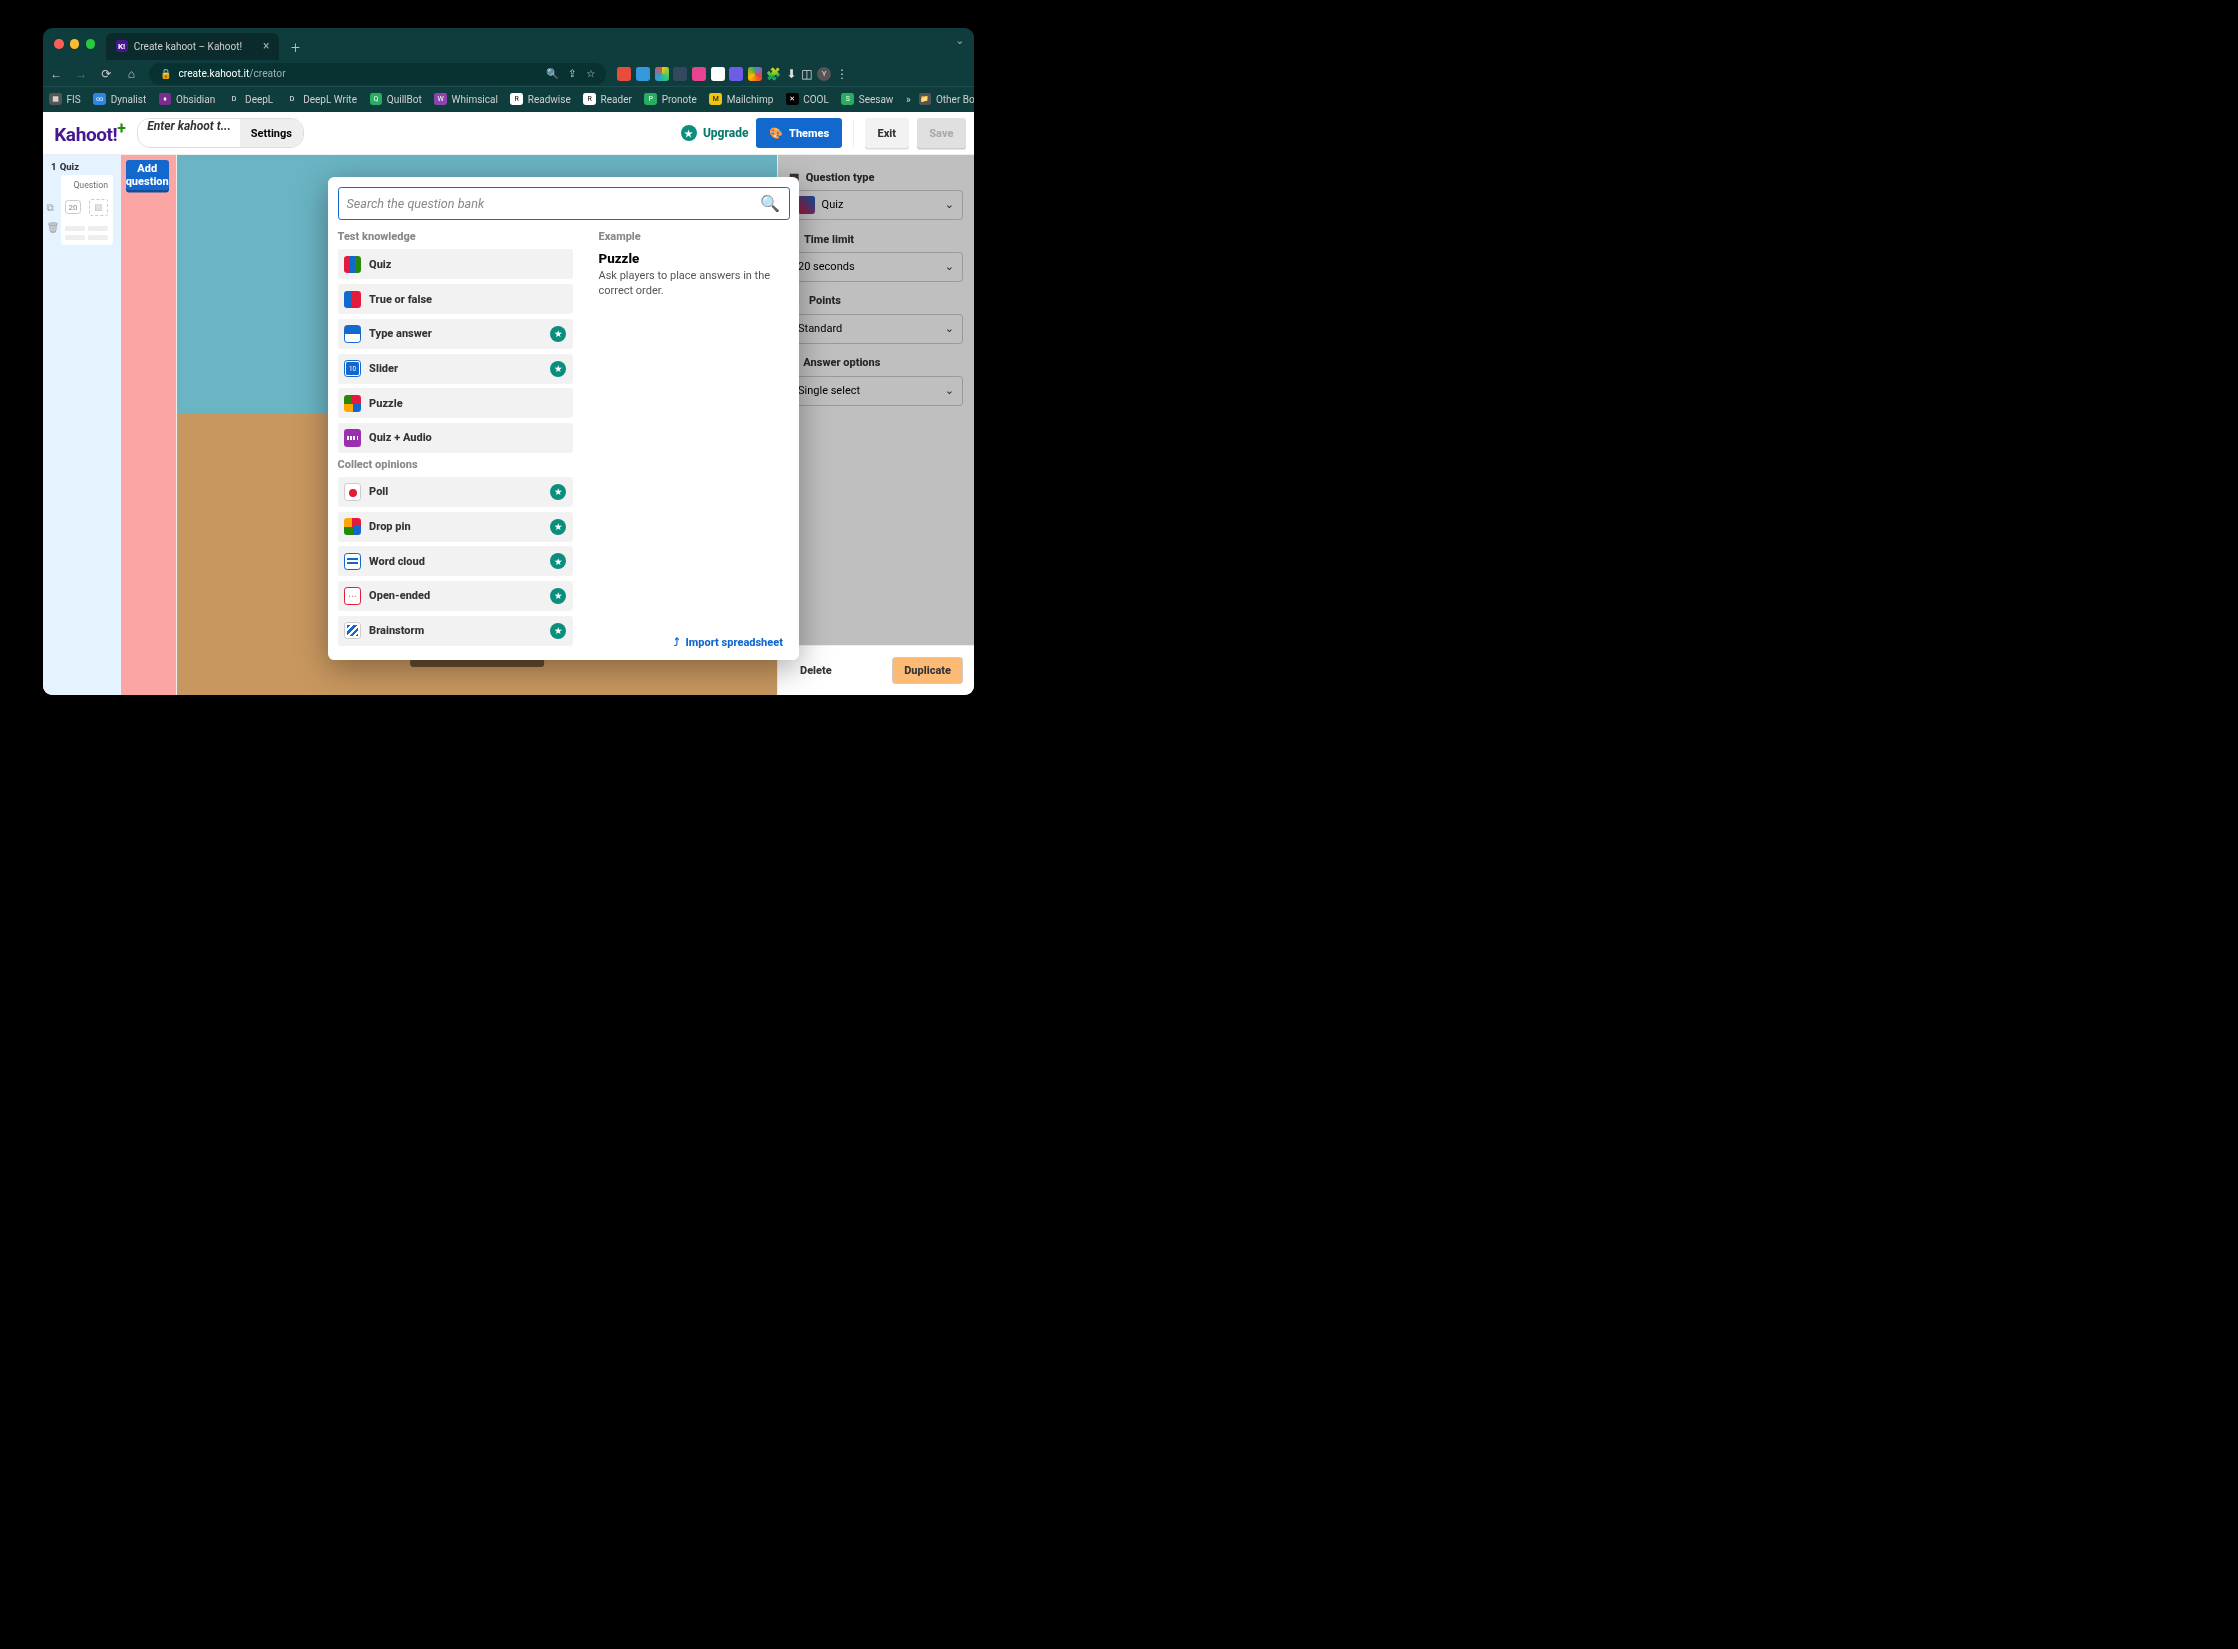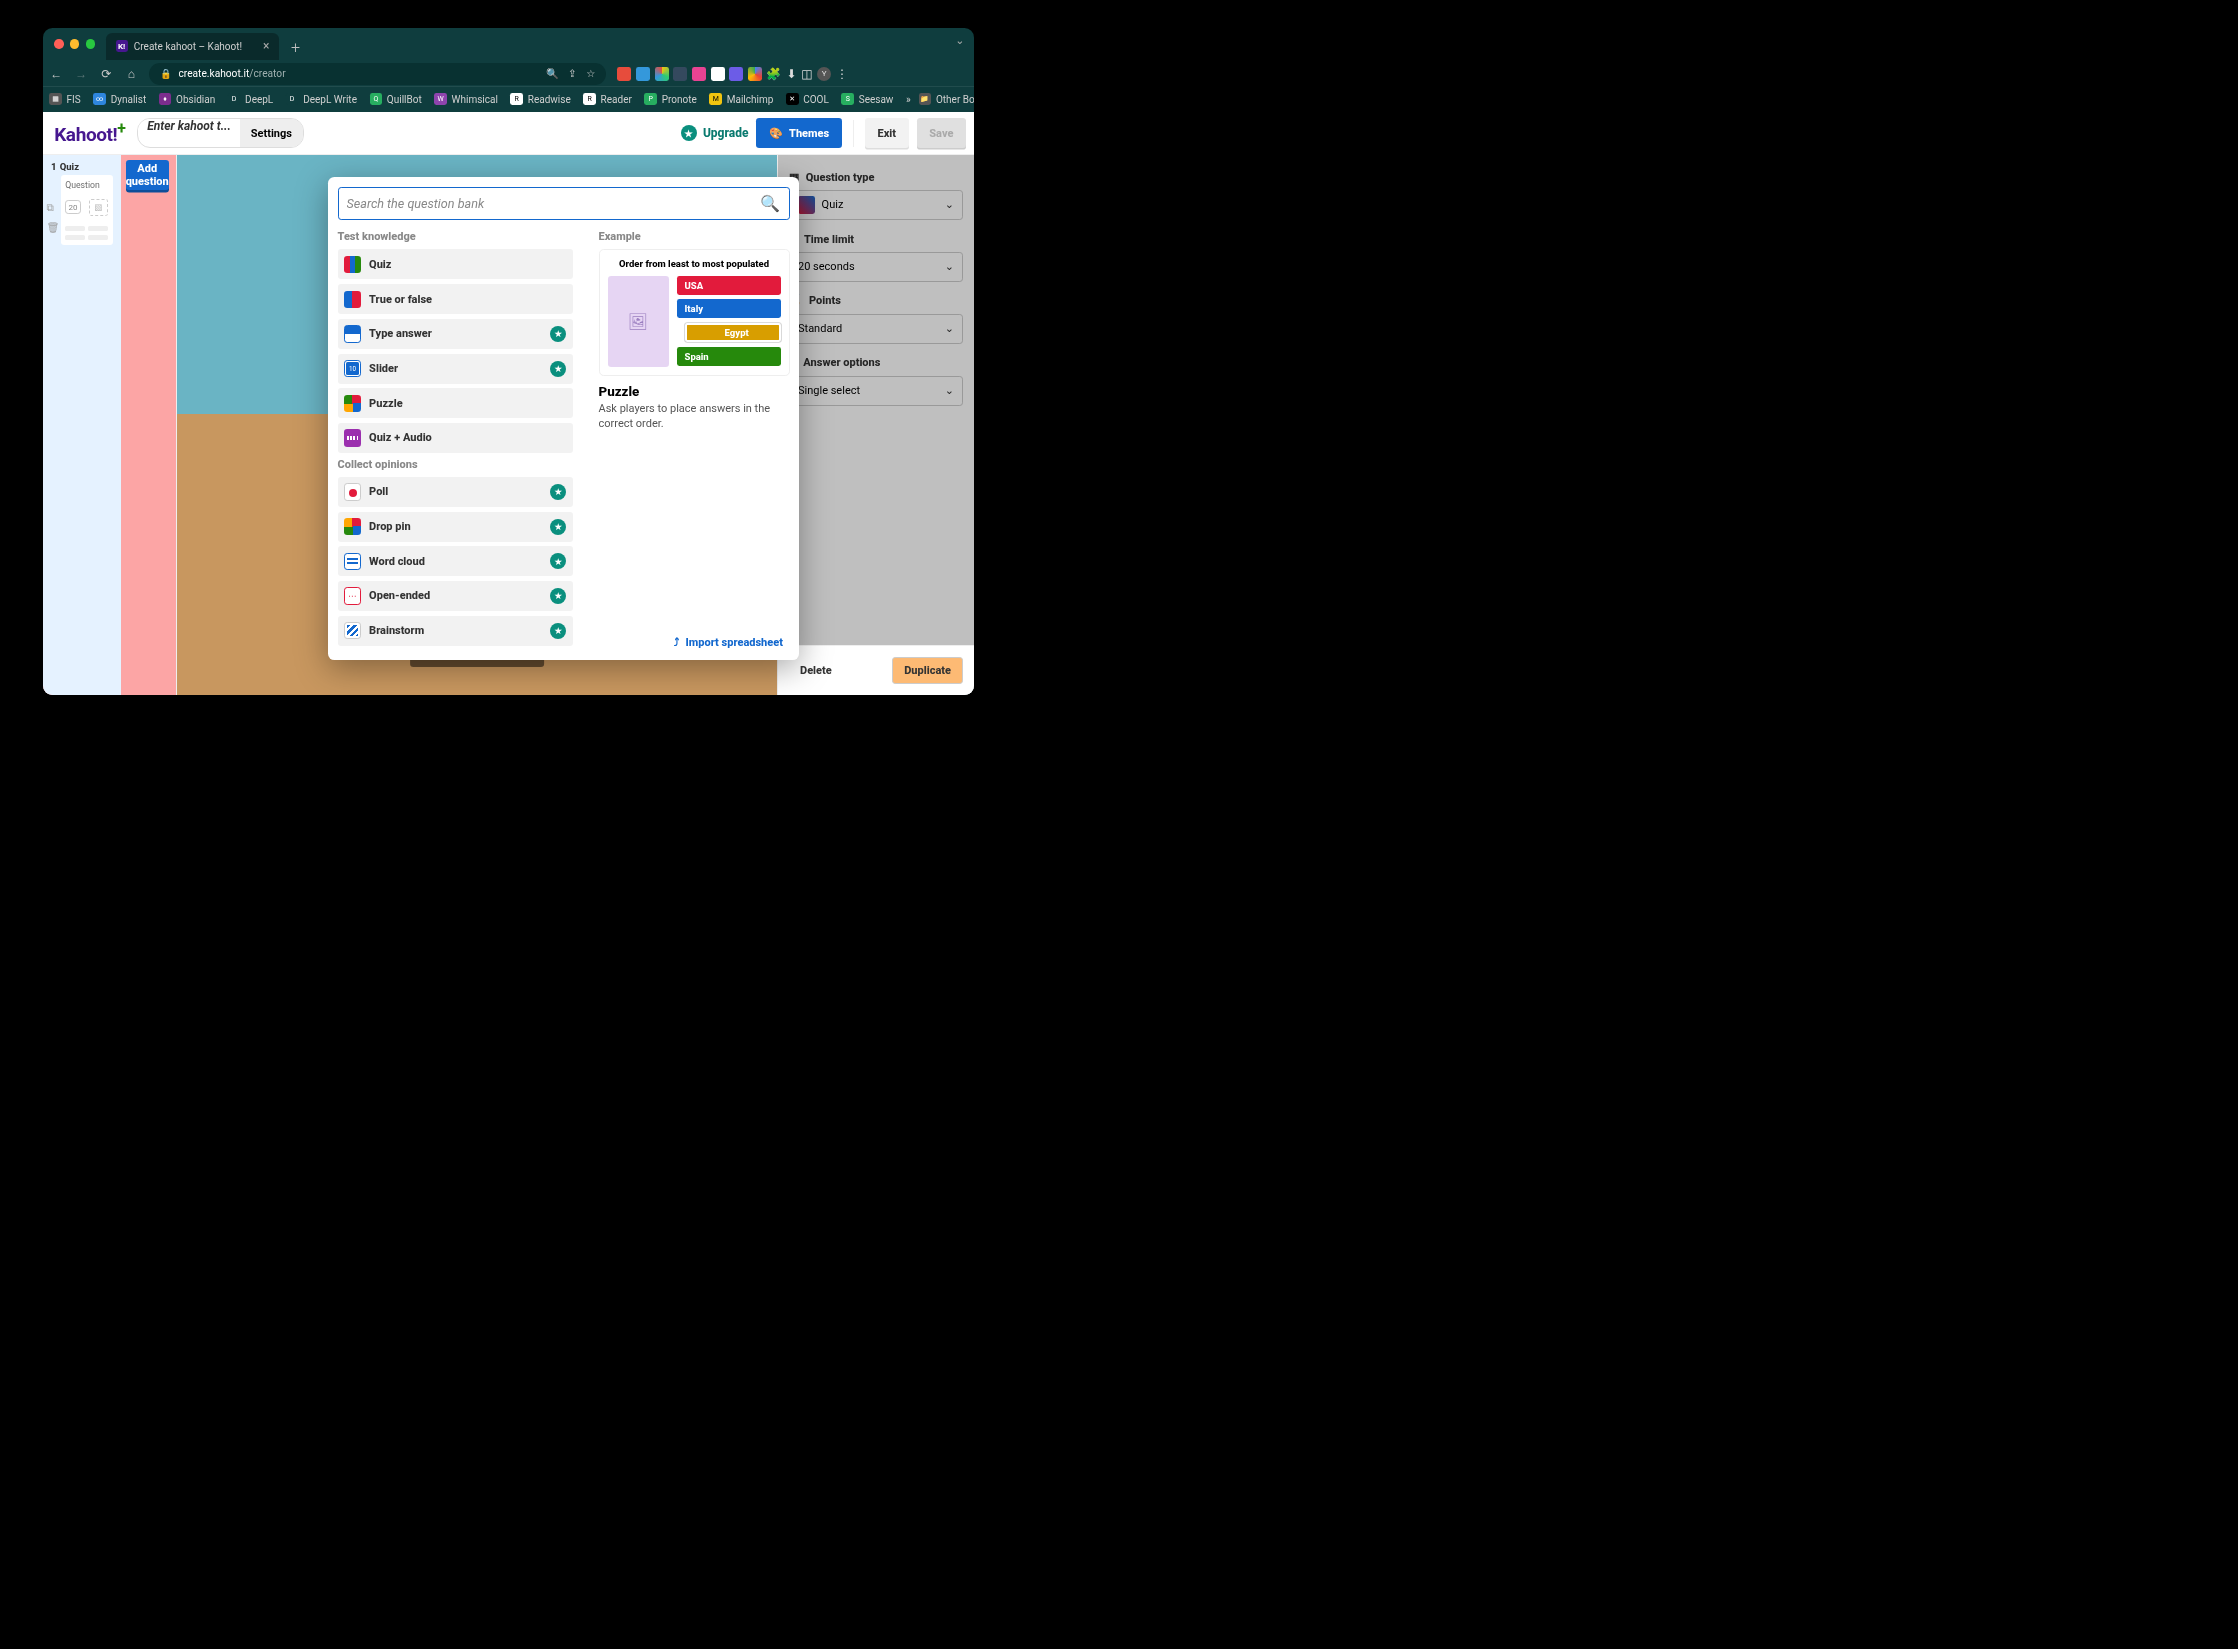--- a/index.html
+++ b/index.html
@@ -43,21 +43,21 @@
   .btn.exit{background:#f2f2f2;color:#333;box-shadow:0 1.6px 0 #ddd}
   .btn.save{background:#e0e0e0;color:#aaa;box-shadow:0 1.6px 0 #ccc}
   .vsep{width:0.8px;height:27px;background:#eee;margin:0 3.2px}
 
   .workspace{flex:1;display:flex;position:relative;overflow:hidden}
   .leftpanel{width:134px;background:#fca5a5;border-right:0.8px solid #eee;display:flex;flex-direction:row}
   .slidewrap{background:#e5f2ff;padding:6.3px 8px 11px}
   .slidehdr{font-size:9.5px;font-weight:800;color:#333;margin-bottom:3.2px}
   .slidehdr .num{margin-right:3.2px}
   .slidecard{background:#fff;border-radius:3.2px;padding:4.7px;margin-left:9.5px;position:relative}
-  .slidecard .q{font-size:8.7px;color:#6f6f6f;text-align:left;margin-bottom:3.2px}
+  .slidecard .q{font-size:8.7px;color:#6f6f6f;text-align:right;margin-bottom:3.2px}
   .slidecard .thumb{height:28px;display:flex;align-items:center;justify-content:center;gap:8px}
   .thumb .badge20{border:0.8px solid #ccc;border-radius:3.2px;font-size:8px;padding:1.6px 2.4px;color:#888}
   .thumb .imgph{width:19px;height:17.3px;border:0.8px dashed #ccc;border-radius:2.4px;display:flex;align-items:center;justify-content:center;color:#bbb;font-size:8.7px}
   .thumb-strips{display:flex;gap:3.2px;margin-top:4.7px}
   .thumb-strips span{flex:1;height:4.7px;background:#eee;border-radius:1.6px}
   .slidetools{position:absolute;left:-14px;top:27px;display:flex;flex-direction:column;gap:8px;color:#9a9a9a;font-size:10.2px}
   .addq{margin:5px;background:#1368ce;color:#fff;border:0;border-radius:3.2px;height:30px;font-weight:800;font-size:11px;cursor:pointer;box-shadow:0 2.4px 0 #0e4e99}
   .addslide{margin:0 9.5px;background:#f2f2f2;color:#333;border:0;border-radius:3.2px;height:28px;font-weight:800;font-size:11px;cursor:pointer;box-shadow:0 2.4px 0 #ddd}
 
   .canvas{flex:1;background:linear-gradient(180deg,#6ab4c4 0%,#6ab4c4 48%,#c8975f 48%,#c8975f 100%);position:relative}
@@ -343,32 +343,20 @@
                   <span class="star">★</span>
                 </div>
               <div class="qtype">
                   <span class="qico i-brain"></span>
                   <span class="lbl">Brainstorm</span>
                   <span class="star">★</span>
                 </div>
             </div>
             <div class="pop-right">
               <div class="example-title">Example</div>
-              <div class="example-card">
-                <div class="prompt">Order from least to most populated</div>
-                <div class="example-row">
-                  <div class="ex-img">🖼</div>
-                  <div class="ex-answers">
-                    <div class="ans red">USA</div>
-                    <div class="ans blue">Italy</div>
-                    <div class="ans yellow">Egypt</div>
-                    <div class="ans green">Spain</div>
-                  </div>
-                </div>
-              </div>
               <div class="ex-name">Puzzle</div>
               <div class="ex-desc">Ask players to place answers in the correct order.</div>
             </div>
           </div>
           <div class="import">
             <span>⤴</span>
             <span>Import spreadsheet</span>
           </div>
         </div>
       </div>

